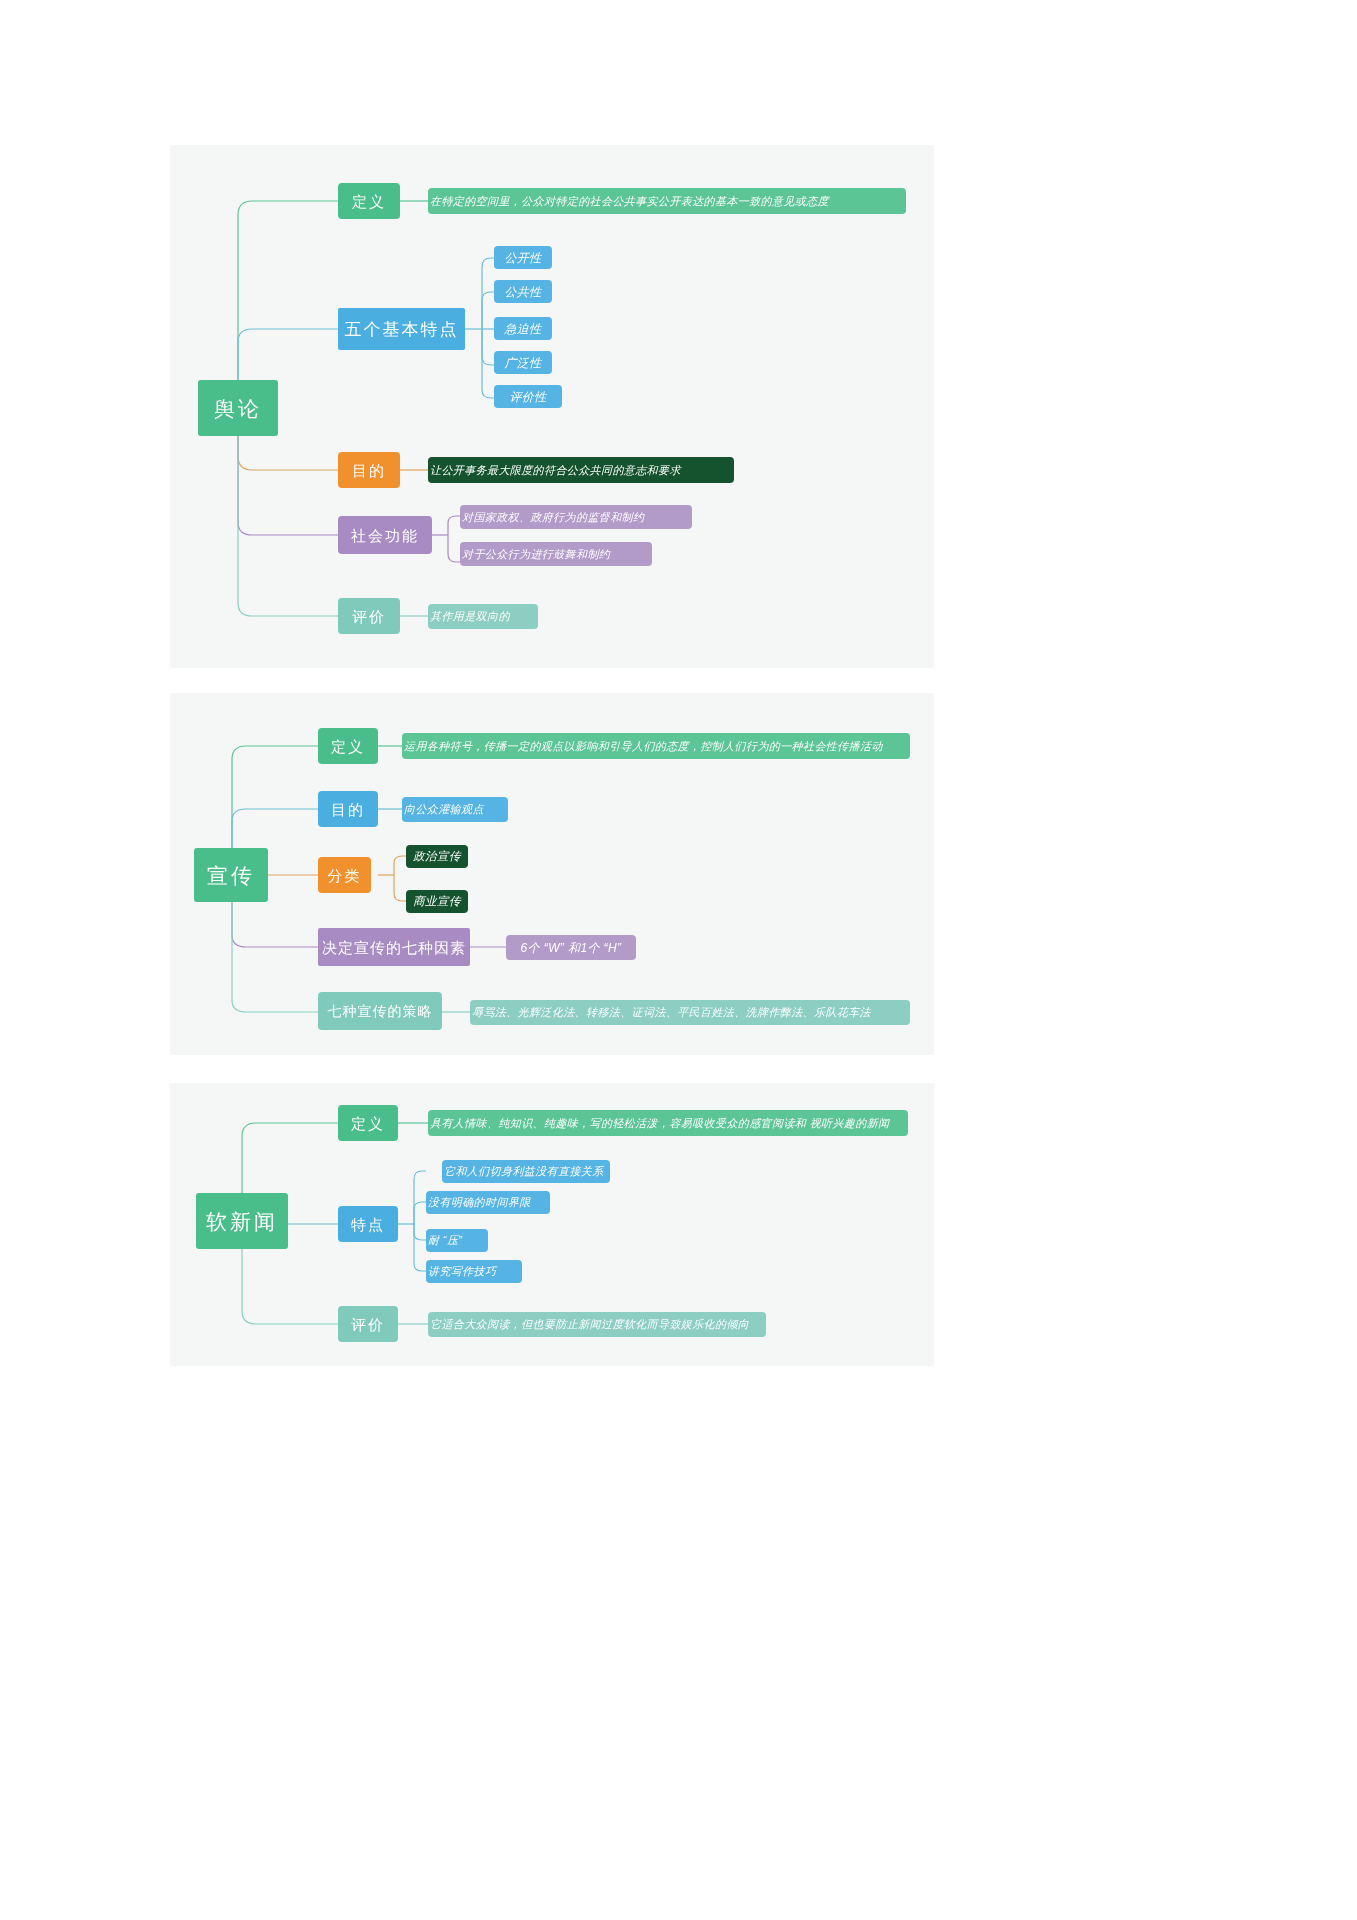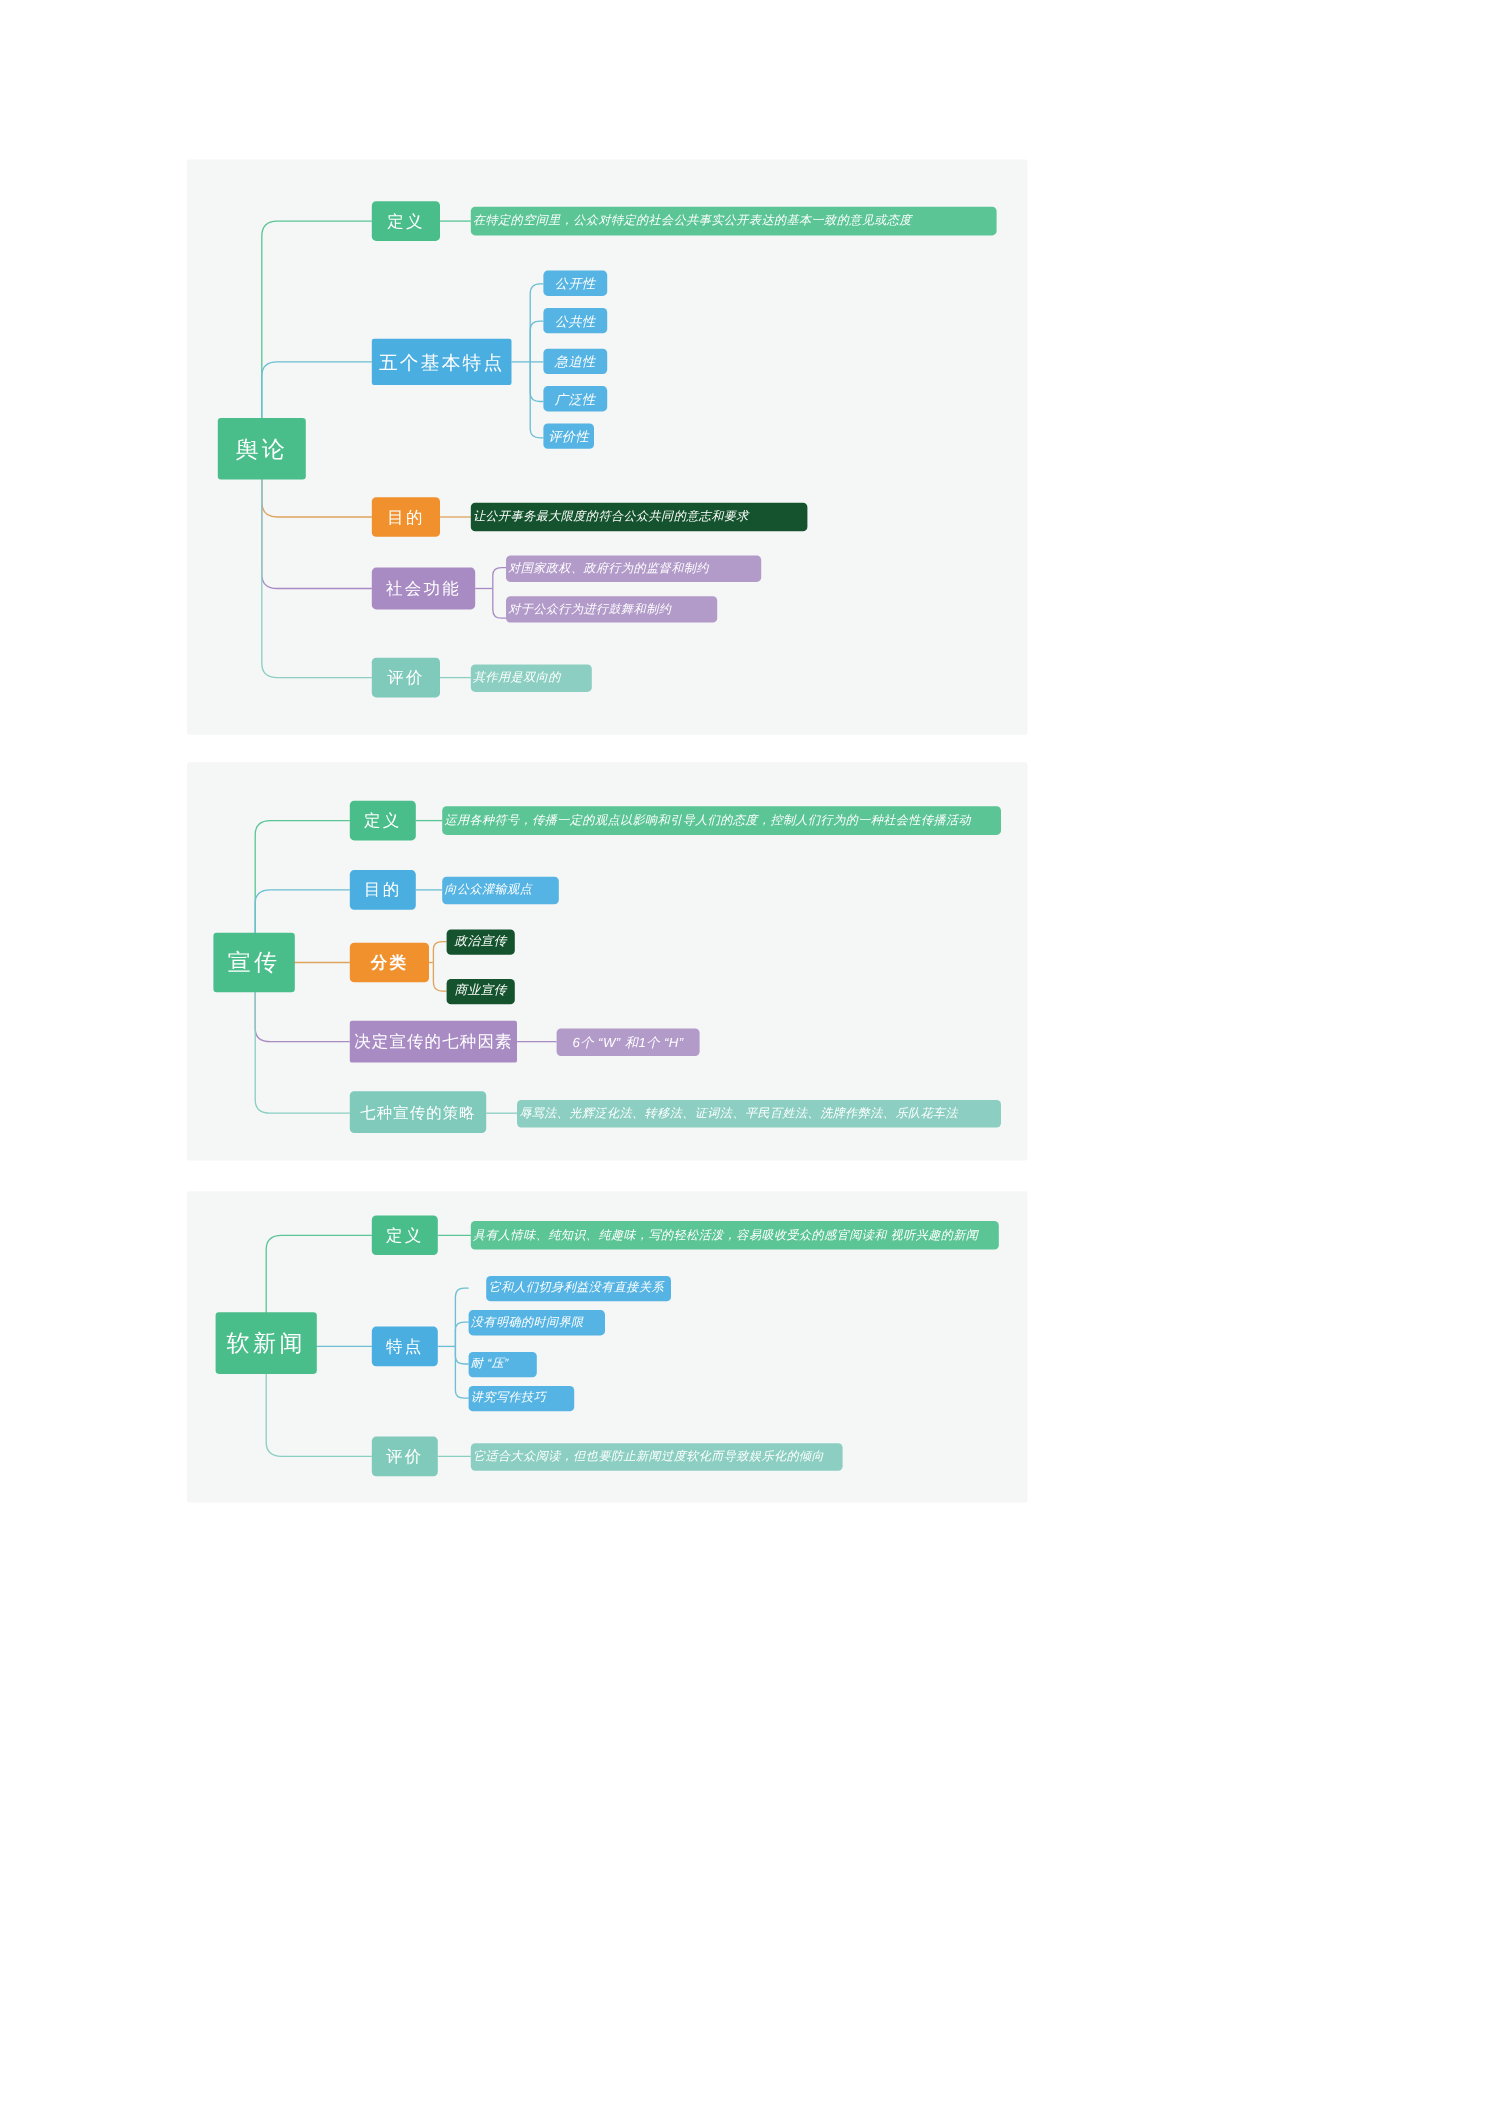--- a/index.html
+++ b/index.html
@@ -96,21 +96,21 @@
       <div class="node root" style="left:28px;top:235px;width:80px;height:56px;">舆论</div>
 
       <div class="node topic c-green" style="left:168px;top:38px;width:62px;height:36px;">定义</div>
       <div class="node leaf c-green-l" style="left:258px;top:43px;width:478px;height:26px;">在特定的空间里，公众对特定的社会公共事实公开表达的基本一致的意见或态度</div>
 
       <div class="node topic sq c-blue" style="left:168px;top:163px;width:127px;height:42px;font-size:17px;">五个基本特点</div>
       <div class="node leaf center c-blue-l" style="left:324px;top:101px;width:58px;height:23px;font-size:12px;">公开性</div>
       <div class="node leaf center c-blue-l" style="left:324px;top:135px;width:58px;height:23px;font-size:12px;">公共性</div>
       <div class="node leaf center c-blue-l" style="left:324px;top:172px;width:58px;height:23px;font-size:12px;">急迫性</div>
       <div class="node leaf center c-blue-l" style="left:324px;top:206px;width:58px;height:23px;font-size:12px;">广泛性</div>
-      <div class="node leaf center c-blue-l" style="left:324px;top:240px;width:46px;height:23px;font-size:12px;">评价性</div>
+      <div class="node leaf center c-blue-l" style="left:324px;top:240px;width:68px;height:23px;font-size:12px;">评价性</div>
 
       <div class="node topic c-orange" style="left:168px;top:307px;width:62px;height:36px;">目的</div>
       <div class="node leaf c-orange-l" style="left:258px;top:312px;width:306px;height:26px;">让公开事务最大限度的符合公众共同的意志和要求</div>
 
       <div class="node topic c-purple" style="left:168px;top:371px;width:94px;height:38px;">社会功能</div>
       <div class="node leaf c-purple-l" style="left:290px;top:360px;width:232px;height:24px;">对国家政权、政府行为的监督和制约</div>
       <div class="node leaf c-purple-l" style="left:290px;top:397px;width:192px;height:24px;">对于公众行为进行鼓舞和制约</div>
 
       <div class="node topic c-teal" style="left:168px;top:453px;width:62px;height:36px;">评价</div>
       <div class="node leaf c-teal-l" style="left:258px;top:459px;width:110px;height:25px;">其作用是双向的</div>
@@ -140,21 +140,21 @@
       </svg>
 
       <div class="node root" style="left:24px;top:155px;width:74px;height:54px;">宣传</div>
 
       <div class="node topic c-green" style="left:148px;top:35px;width:60px;height:36px;">定义</div>
       <div class="node leaf c-green-l" style="left:232px;top:40px;width:508px;height:26px;">运用各种符号，传播一定的观点以影响和引导人们的态度，控制人们行为的一种社会性传播活动</div>
 
       <div class="node topic c-blue" style="left:148px;top:98px;width:60px;height:36px;">目的</div>
       <div class="node leaf c-blue-l" style="left:232px;top:104px;width:106px;height:25px;">向公众灌输观点</div>
 
-      <div class="node topic c-orange" style="left:148px;top:164px;width:72px;height:36px;font-weight:bold;">分类</div>
+      <div class="node topic c-orange" style="left:148px;top:164px;width:53px;height:36px;">分类</div>
       <div class="node leaf center c-orange-l" style="left:236px;top:152px;width:62px;height:23px;font-size:11.5px;">政治宣传</div>
       <div class="node leaf center c-orange-l" style="left:236px;top:197px;width:62px;height:23px;font-size:11.5px;">商业宣传</div>
 
       <div class="node topic sq c-purple" style="left:148px;top:235px;width:152px;height:38px;font-size:15px;letter-spacing:1px;">决定宣传的七种因素</div>
       <div class="node leaf center c-purple-l" style="left:336px;top:242px;width:130px;height:25px;font-size:12px;">6个 “W” 和1个 “H”</div>
 
       <div class="node topic c-teal" style="left:148px;top:299px;width:124px;height:38px;font-size:14px;letter-spacing:1px;">七种宣传的策略</div>
       <div class="node leaf c-teal-l" style="left:300px;top:307px;width:440px;height:25px;">辱骂法、光辉泛化法、转移法、证词法、平民百姓法、洗牌作弊法、乐队花车法</div>
     </div>
   </div>

